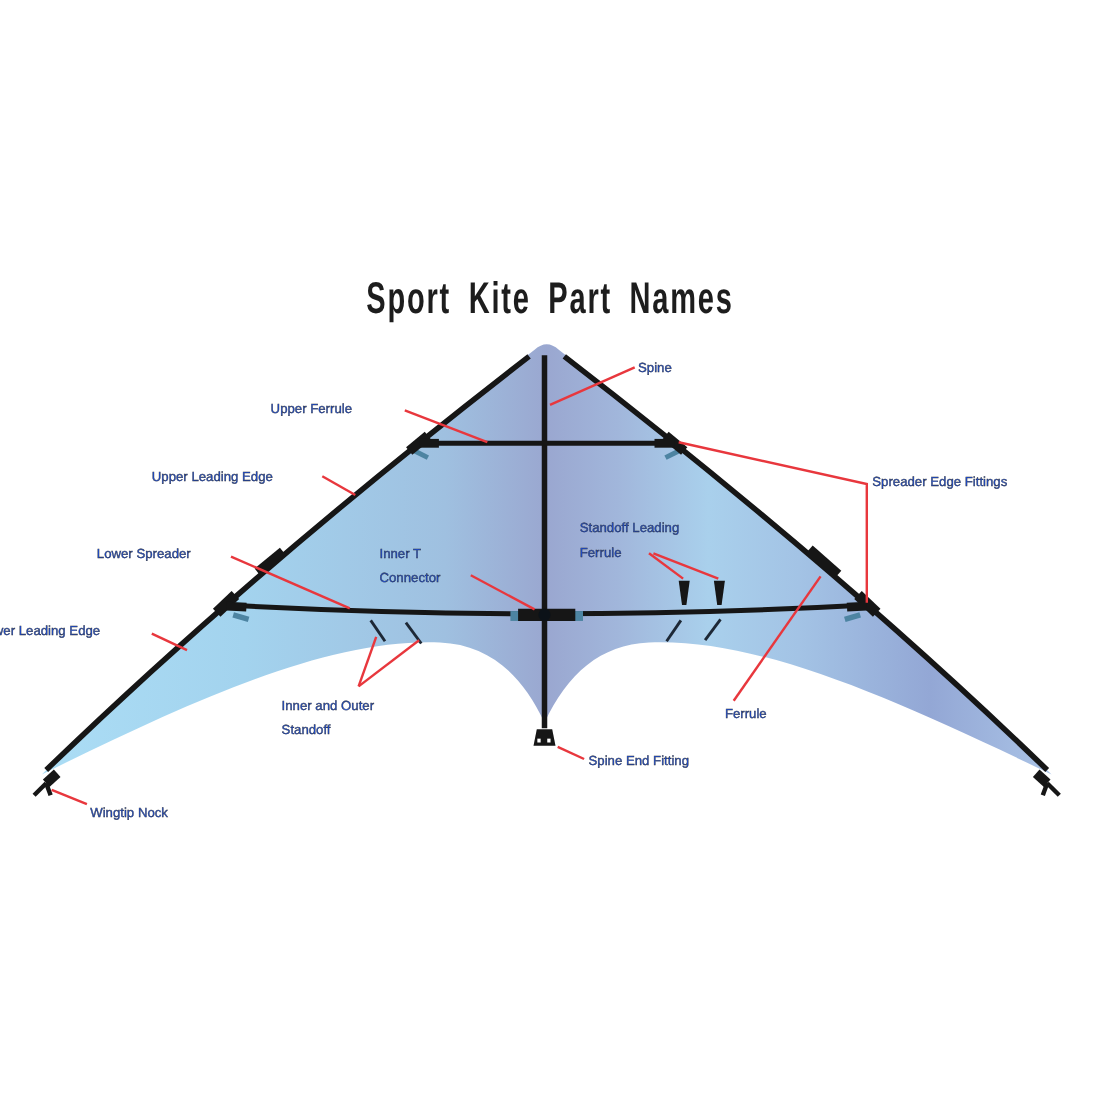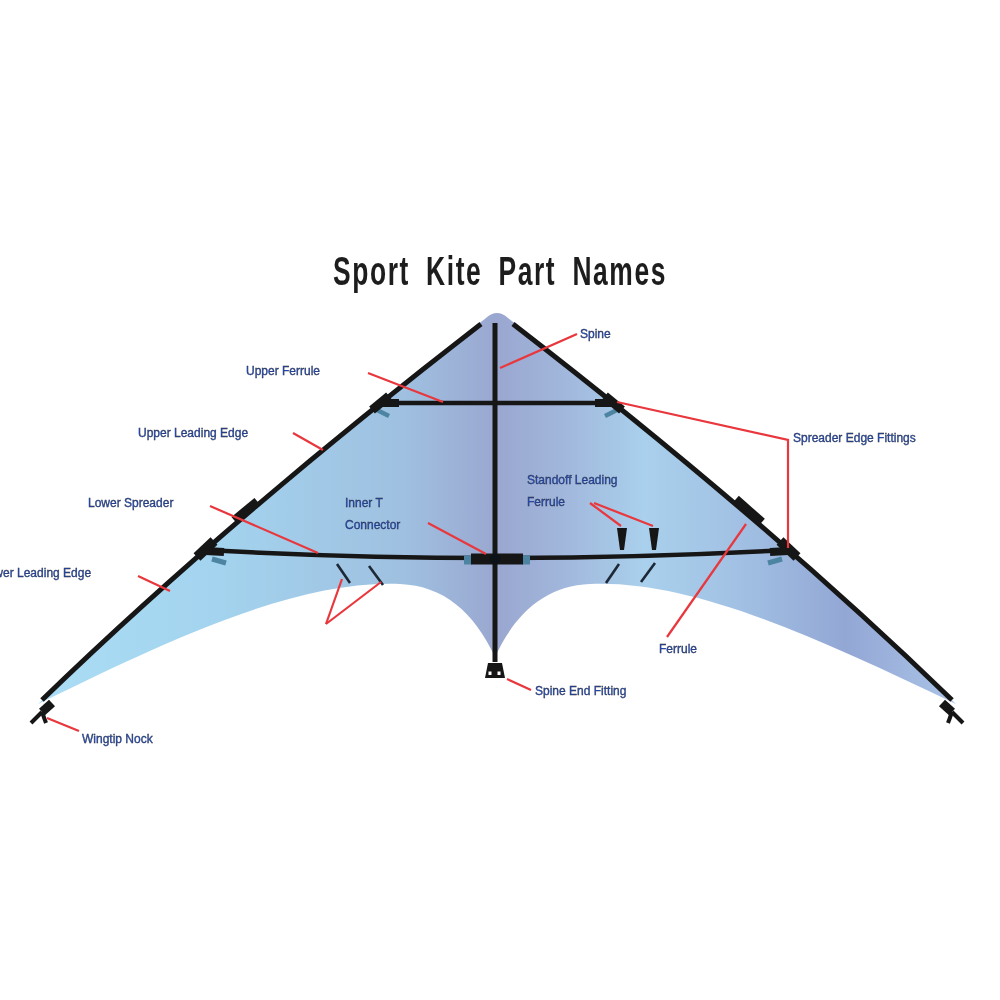--- a/index.html
+++ b/index.html
@@ -128,18 +128,22 @@
     <div>Connector</div>
   </div>
 
   <div class="lbl" style="left:527px;top:457px">
     <div>Standoff Leading</div>
     <div>Ferrule</div>
   </div>
 
   <div class="lbl" style="left:-19px;top:550px">Lower Leading Edge</div>
 
+  <div class="lbl" style="left:256px;top:618px">
+    <div>Inner and Outer</div>
+    <div>Standoff</div>
+  </div>
 
   <div class="lbl" style="left:659px;top:626px">Ferrule</div>
   <div class="lbl" style="left:535px;top:668px">Spine End Fitting</div>
   <div class="lbl" style="left:82px;top:716px">Wingtip Nock</div>
 
 </div>
 
 </body></html>

